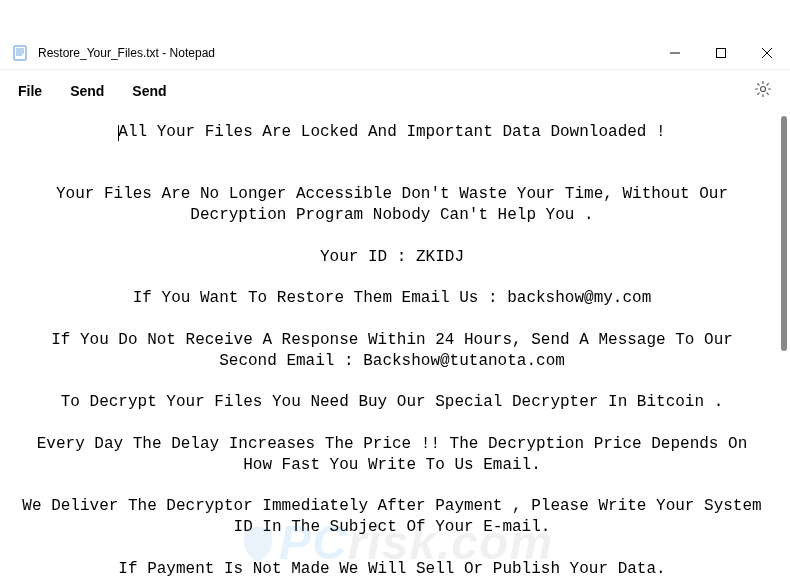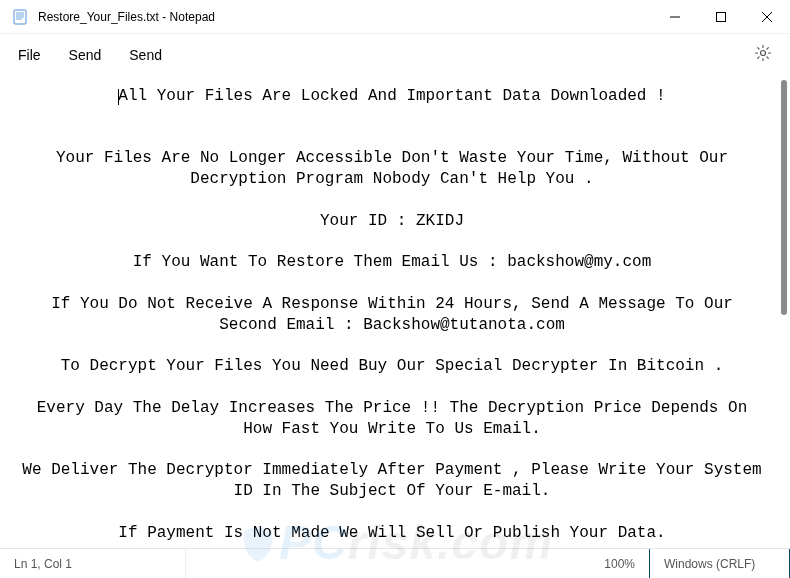--- a/index.html
+++ b/index.html
@@ -1,23 +1,23 @@
 <!DOCTYPE html>
 <html><head>
 <meta charset="utf-8">
 <style>
 * { margin: 0; padding: 0; box-sizing: border-box; }
 body { width: 790px; height: 578px; font-family: "Segoe UI", sans-serif; background: #fff; overflow: hidden; position: relative; }
-.titlebar { height: 34px; display: flex; align-items: center; padding-left: 12px; background: #fff; border-bottom: 1px solid #f0f0f0; }
+.titlebar { height: 34px; display: flex; align-items: center; padding-left: 12px; background: #fff; border-bottom: 1px solid #f0f0f0; margin-top: 36px; }
 .title-icon { width: 16px; height: 16px; margin-right: 10px; }
 .title-text { font-size: 12px; color: #000; flex: 1; }
 .win-controls { display: flex; height: 100%; }
 .win-btn { width: 46px; height: 100%; display: flex; align-items: center; justify-content: center; cursor: pointer; }
 .win-btn svg { width: 10px; height: 10px; }
-.menubar { height: 42px; display: flex; align-items: center; padding: 0 18px; gap: 28px; }
+.menubar { height: 42px; display: flex; align-items: center; padding: 0 18px; gap: 28px; font-weight: bold; }
 .menu-item { font-size: 14px; color: #000; cursor: pointer; }
 .settings-btn { margin-left: auto; cursor: pointer; }
 .settings-btn svg { width: 18px; height: 18px; }
 .content-wrap { position: relative; height: 472px; display: flex; }
 .content { flex: 1; padding: 10px 12px 10px 22px; font-family: Consolas, "Courier New", monospace; font-size: 16px; line-height: 1.3; color: #000; white-space: pre-wrap; word-wrap: break-word; overflow: hidden; text-align: center; }
 .scrollbar-track { width: 16px; background: #fff; position: relative; }
 .scrollbar-thumb { position: absolute; top: 4px; right: 3px; width: 6px; height: 235px; background: #8a8a8a; border-radius: 3px; }
 .statusbar { height: 30px; border-top: 1px solid #e5e5e5; display: flex; align-items: center; font-size: 12px; color: #555; }
 .status-cell { padding: 0 14px; height: 100%; display: flex; align-items: center; border-right: 1px solid #0c4a6e; }
 .status-left { width: 186px; border-right: 1px solid #eee; text-align: right; }

